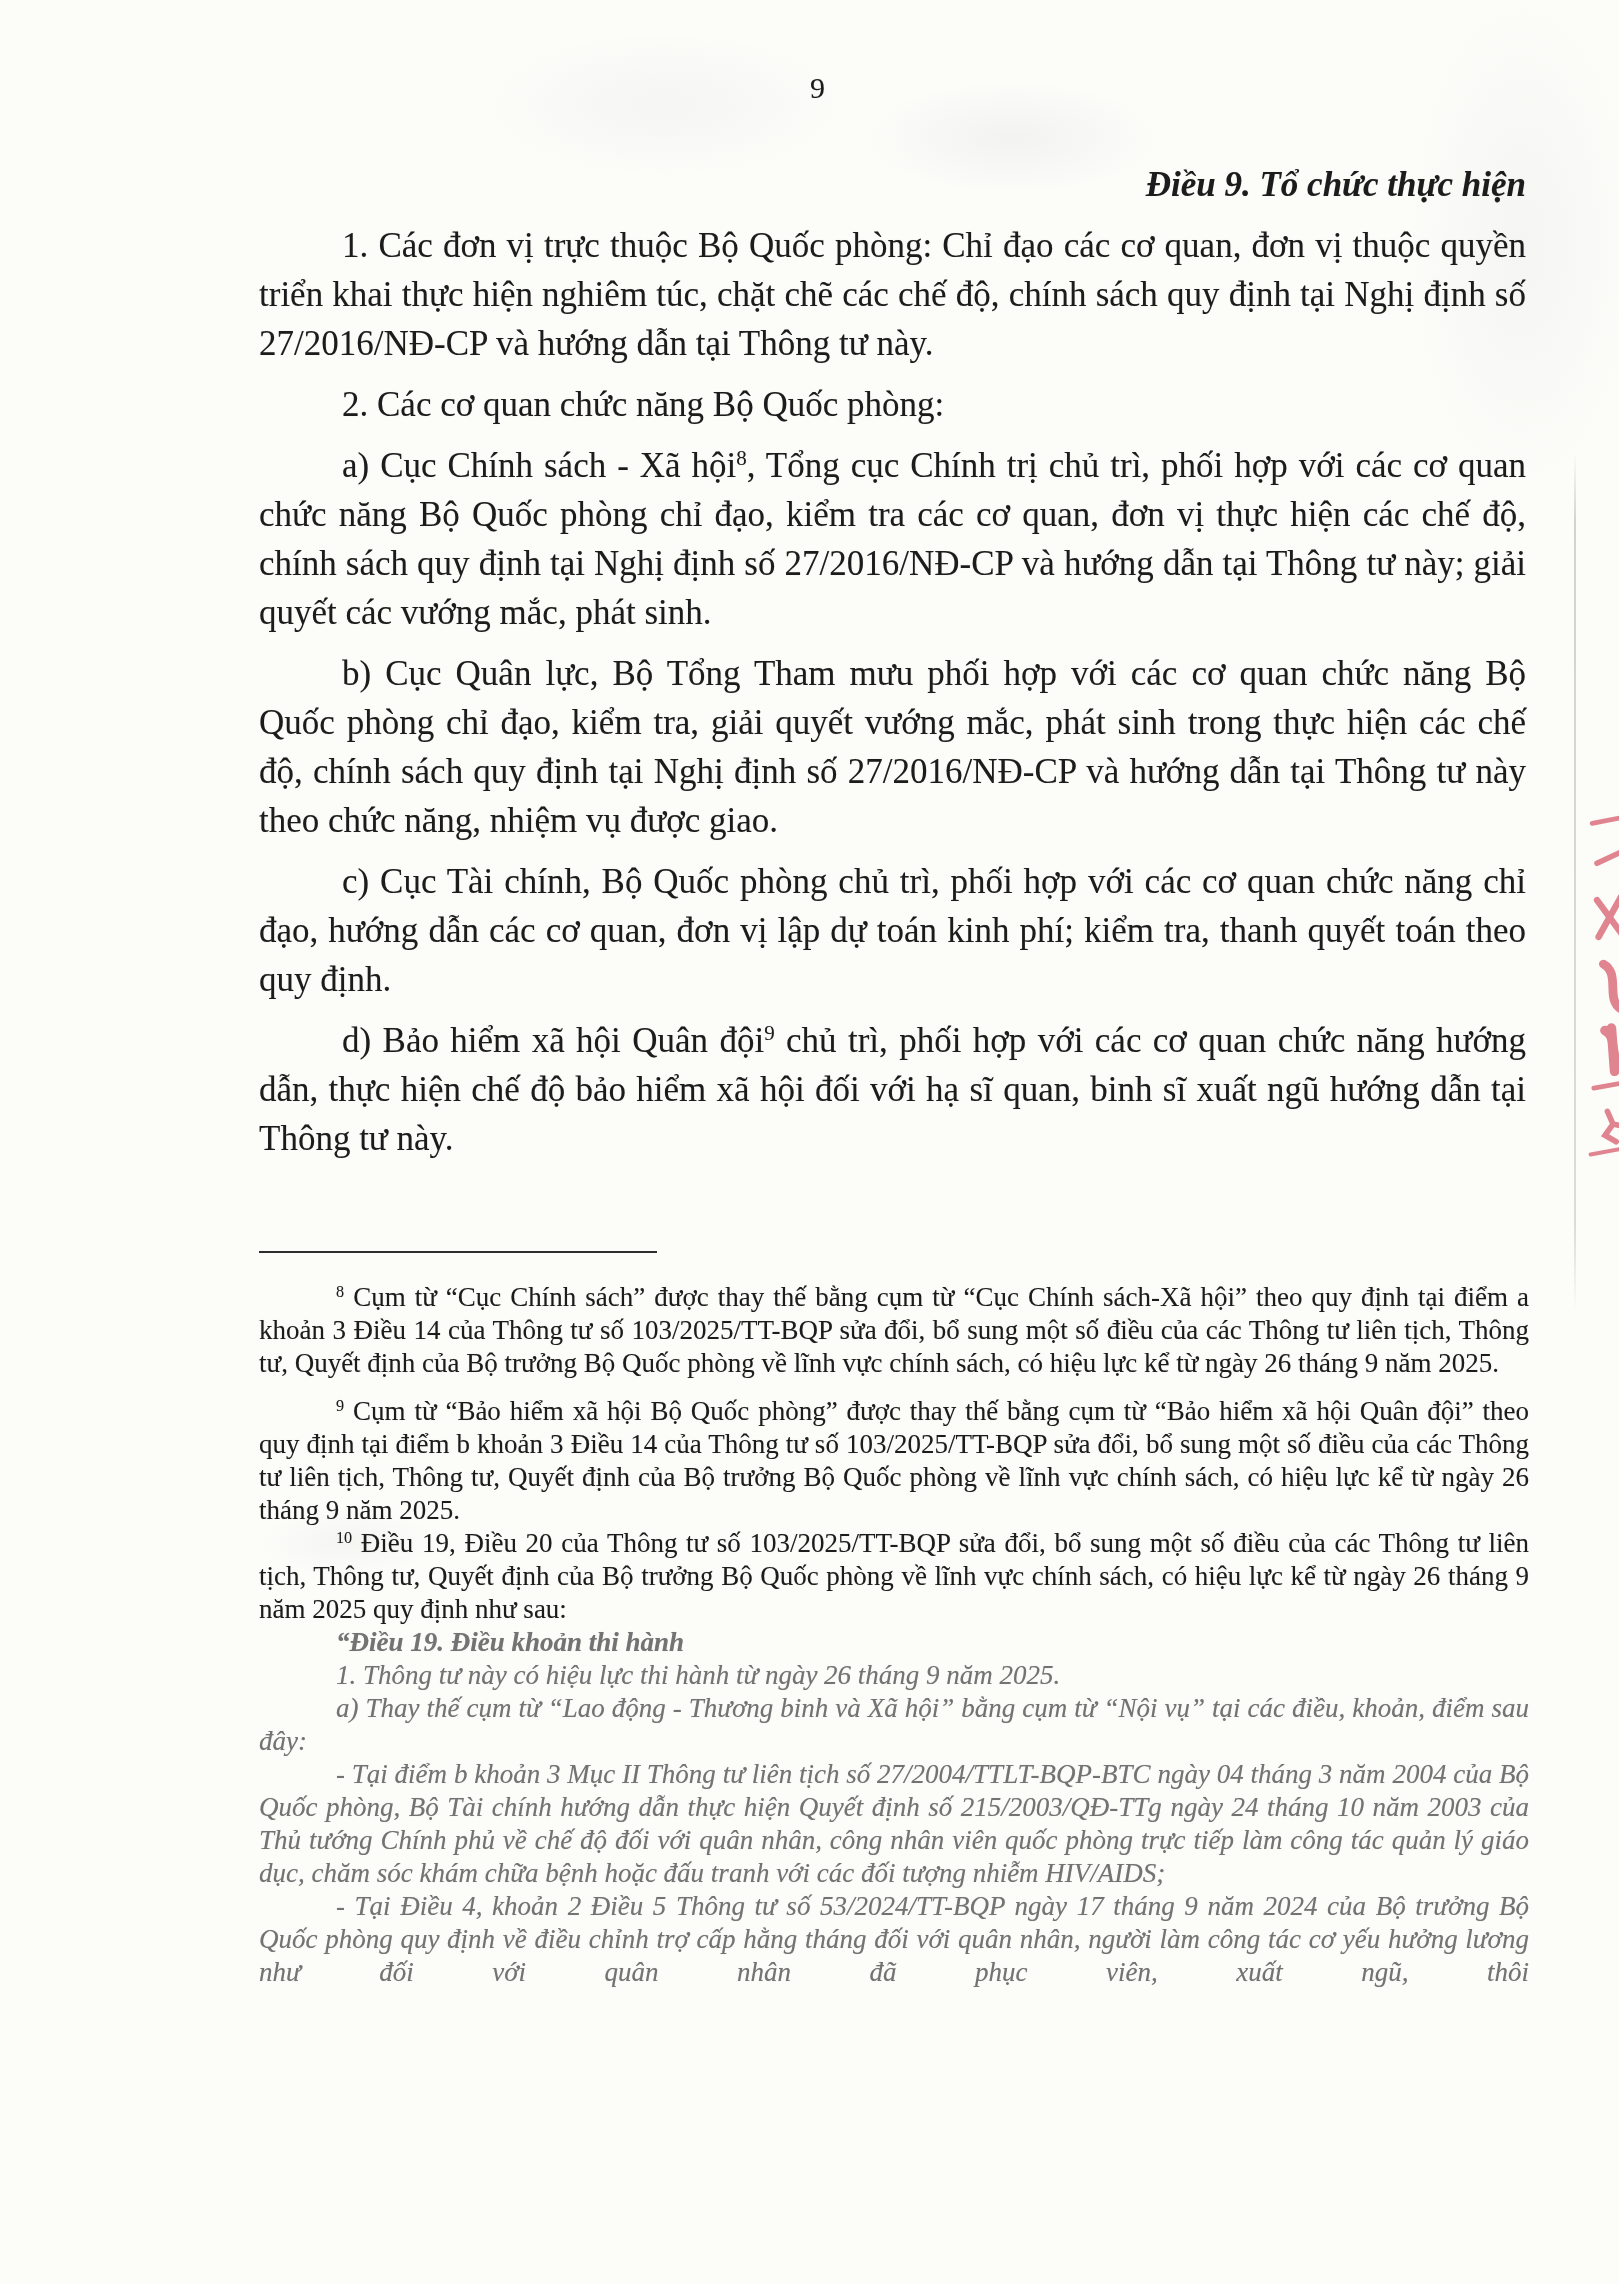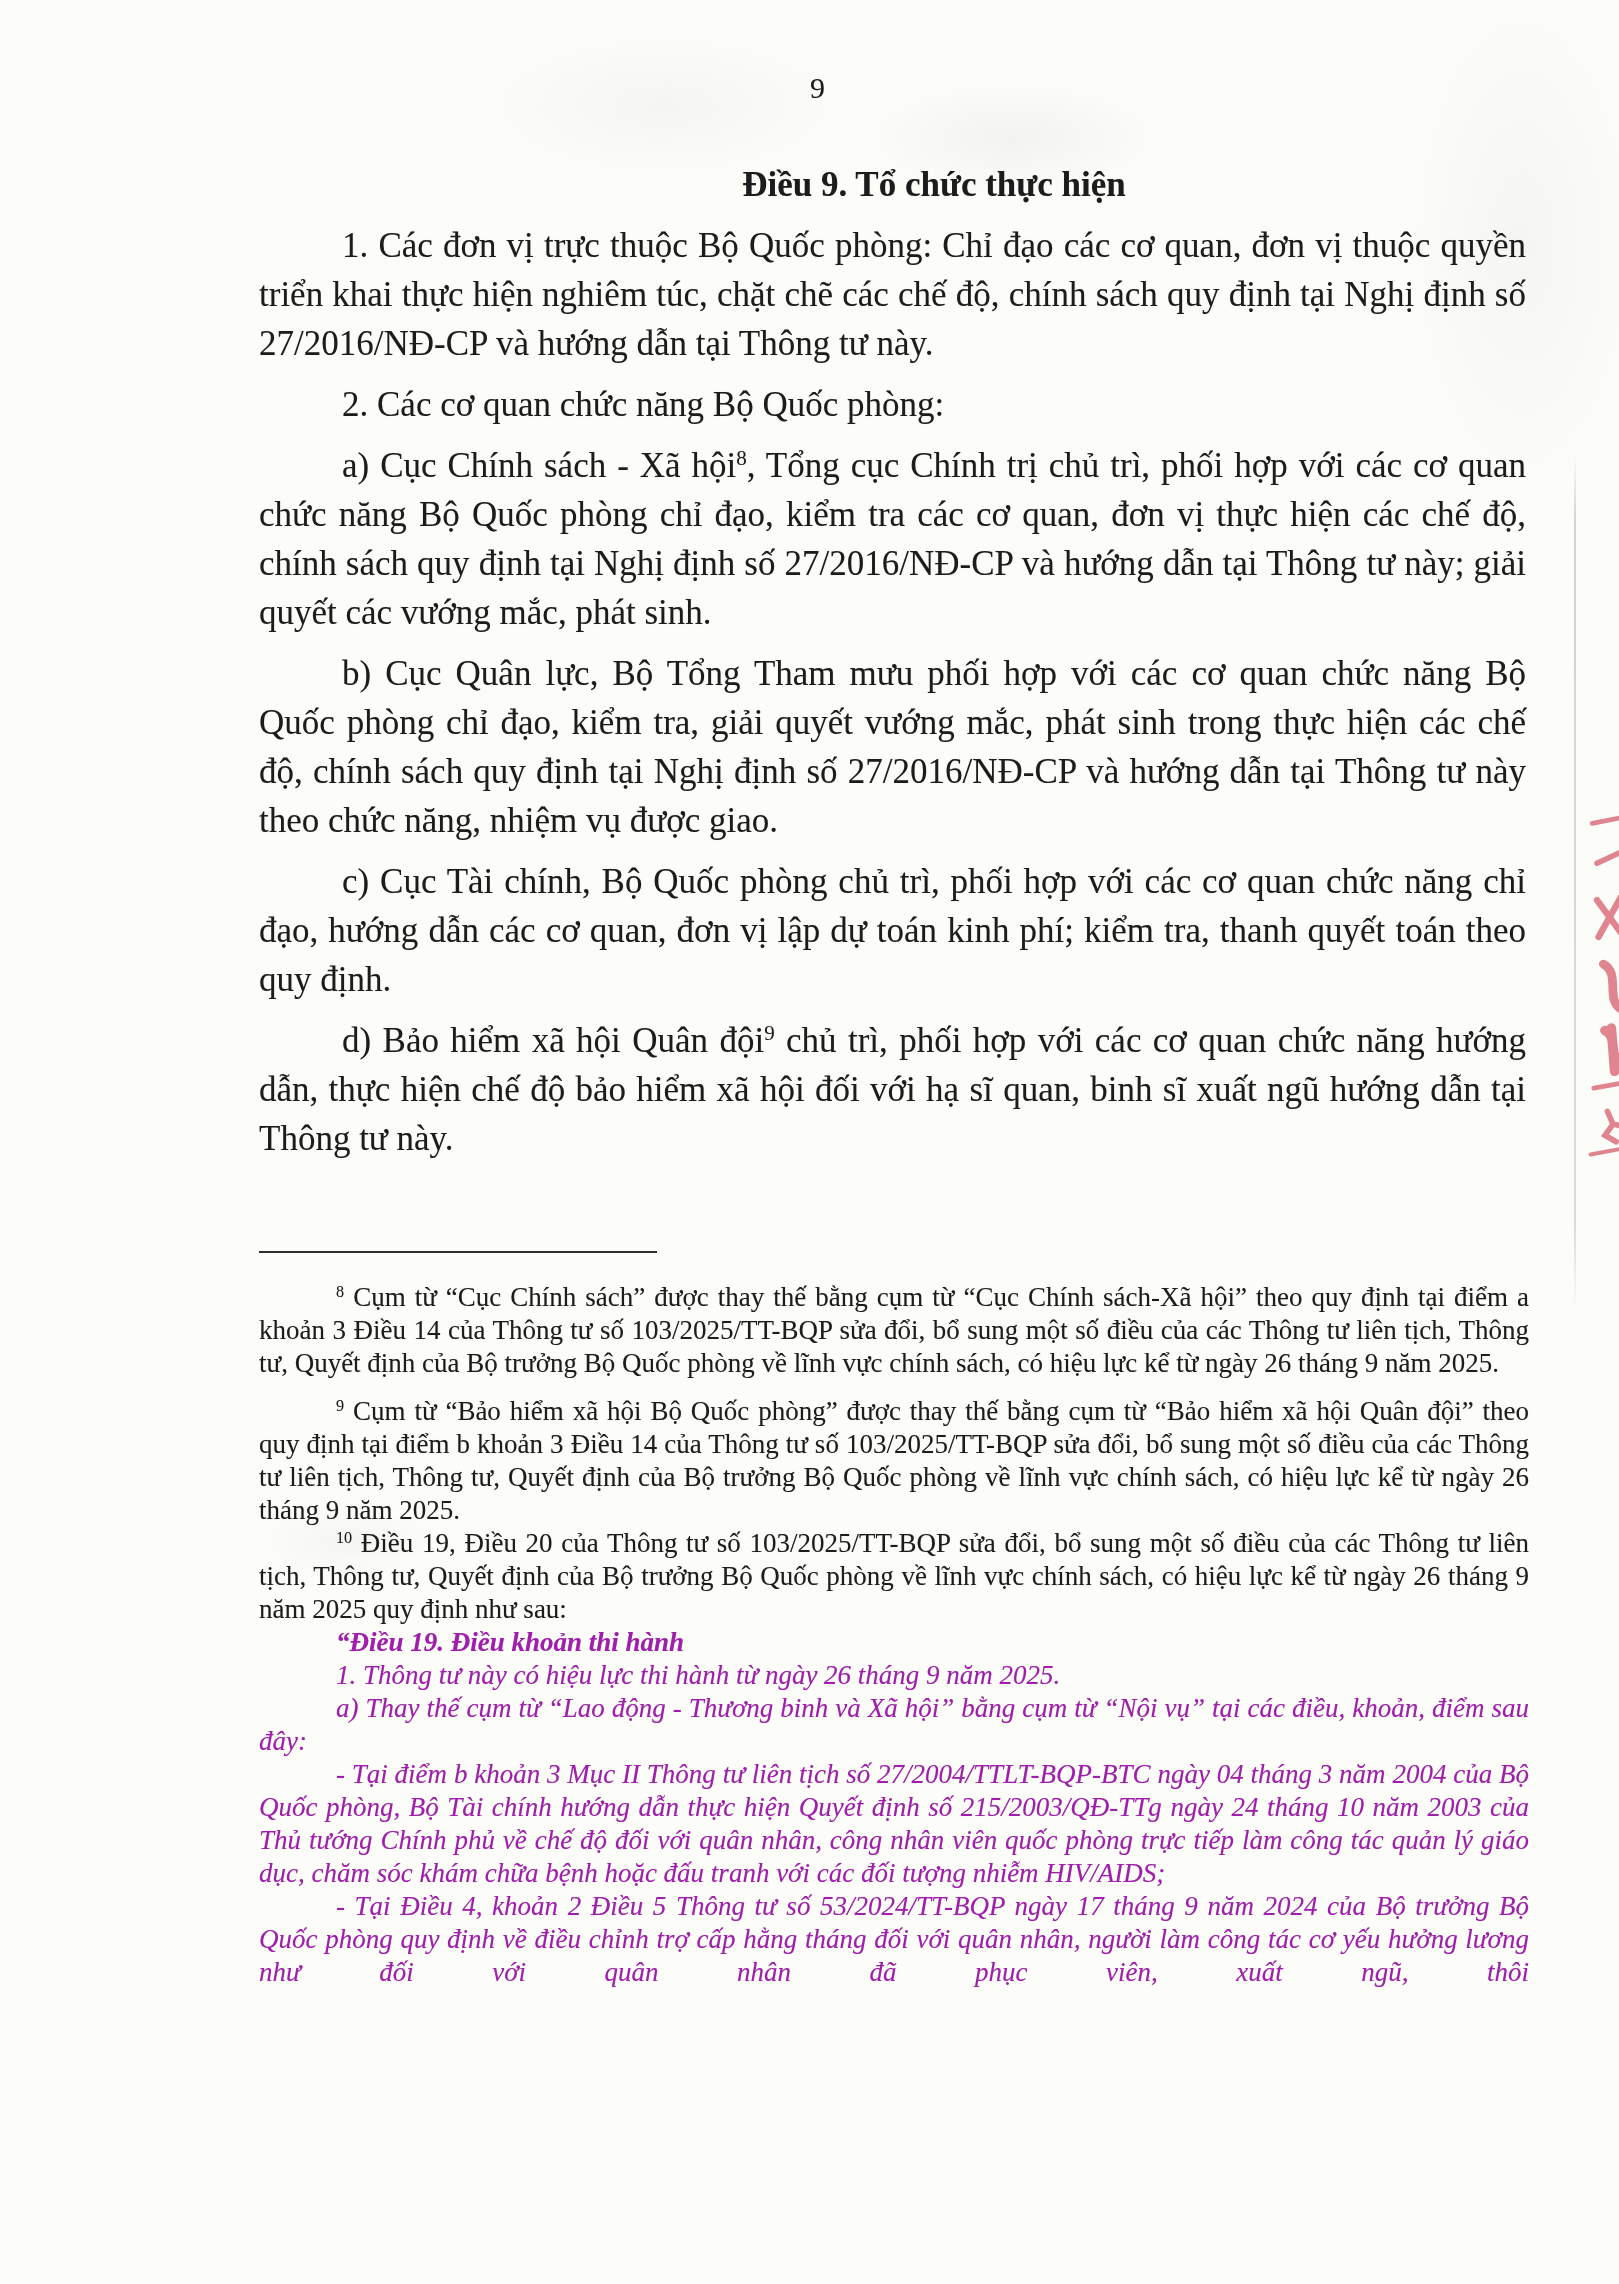--- a/index.html
+++ b/index.html
@@ -32,39 +32,39 @@
   .content {
     position:absolute; left:259px; top:160px; width:1267px;
   }
   .content p, .content h2 {
     margin:0 0 12px 0;
     font-size:35px; line-height:49px;
     text-align:justify;
     text-indent:83px;
     font-weight:normal;
   }
-  .content h2 { font-weight:bold; text-align:center; }
+  .content h2 { font-weight:bold; text-align:right;font-style:italic; }
   sup.ref {
     font-size:0.60em; line-height:0; vertical-align:baseline;
     position:relative; top:-0.55em;
   }
   .footnotes {
     position:absolute; left:259px; top:1251px; width:1270px;
   }
   .fn-separator {
     width:398px; height:0;
     border-top:2.4px solid #2e2d2c;
     margin:0 0 28px 0;
   }
   .footnotes p {
     margin:0; font-size:27px; line-height:33px;
     text-align:justify; text-indent:77px;
   }
   .footnotes p.gap-after { margin-bottom:15px; }
-  .footnotes .quote { font-style:italic; color:#a21caf; }
+  .footnotes .quote { font-style:italic; color:#737373; }
   .footnotes .quote-head { font-weight:bold; font-style:italic; }
   .footnotes .force-just { text-align-last:justify; }
   .red-mark {
     position:absolute; right:-2.4px; top:800px; width:40px; height:381px;
     pointer-events:none;
   }
 </style>
 </head>
 <body>
 

